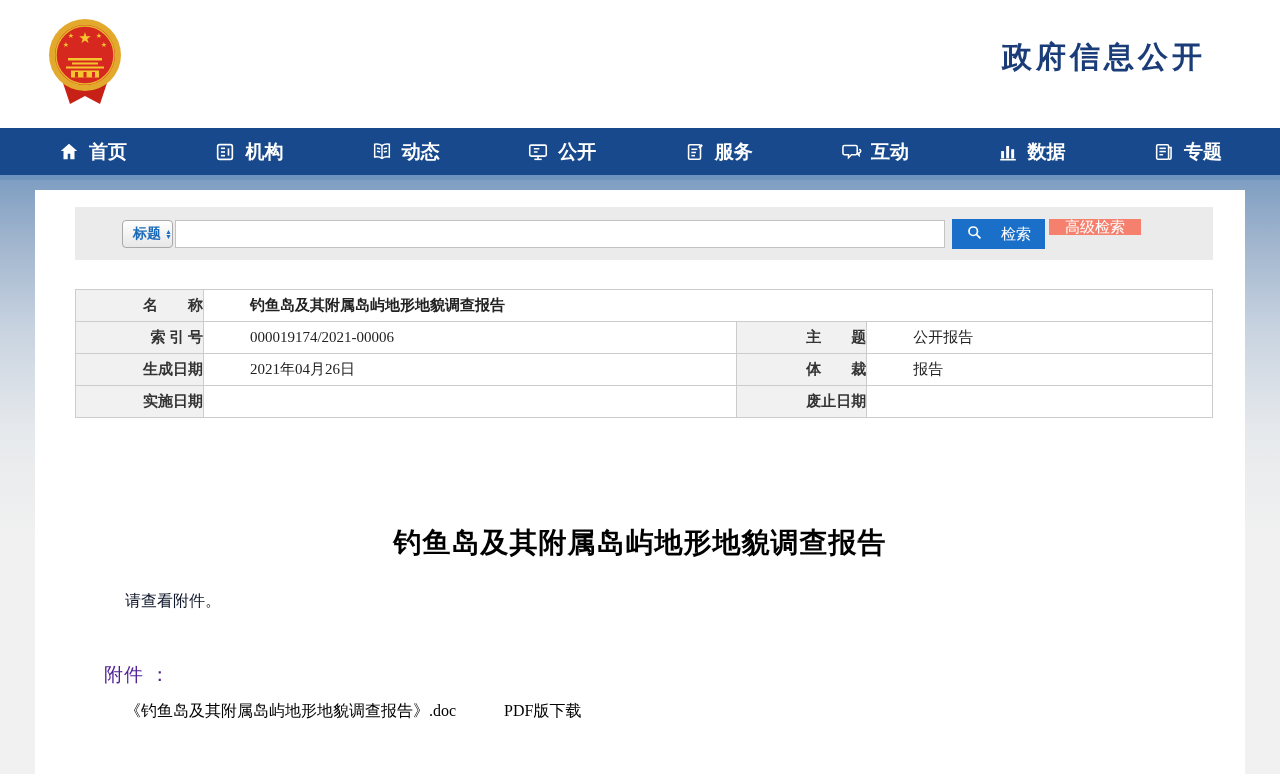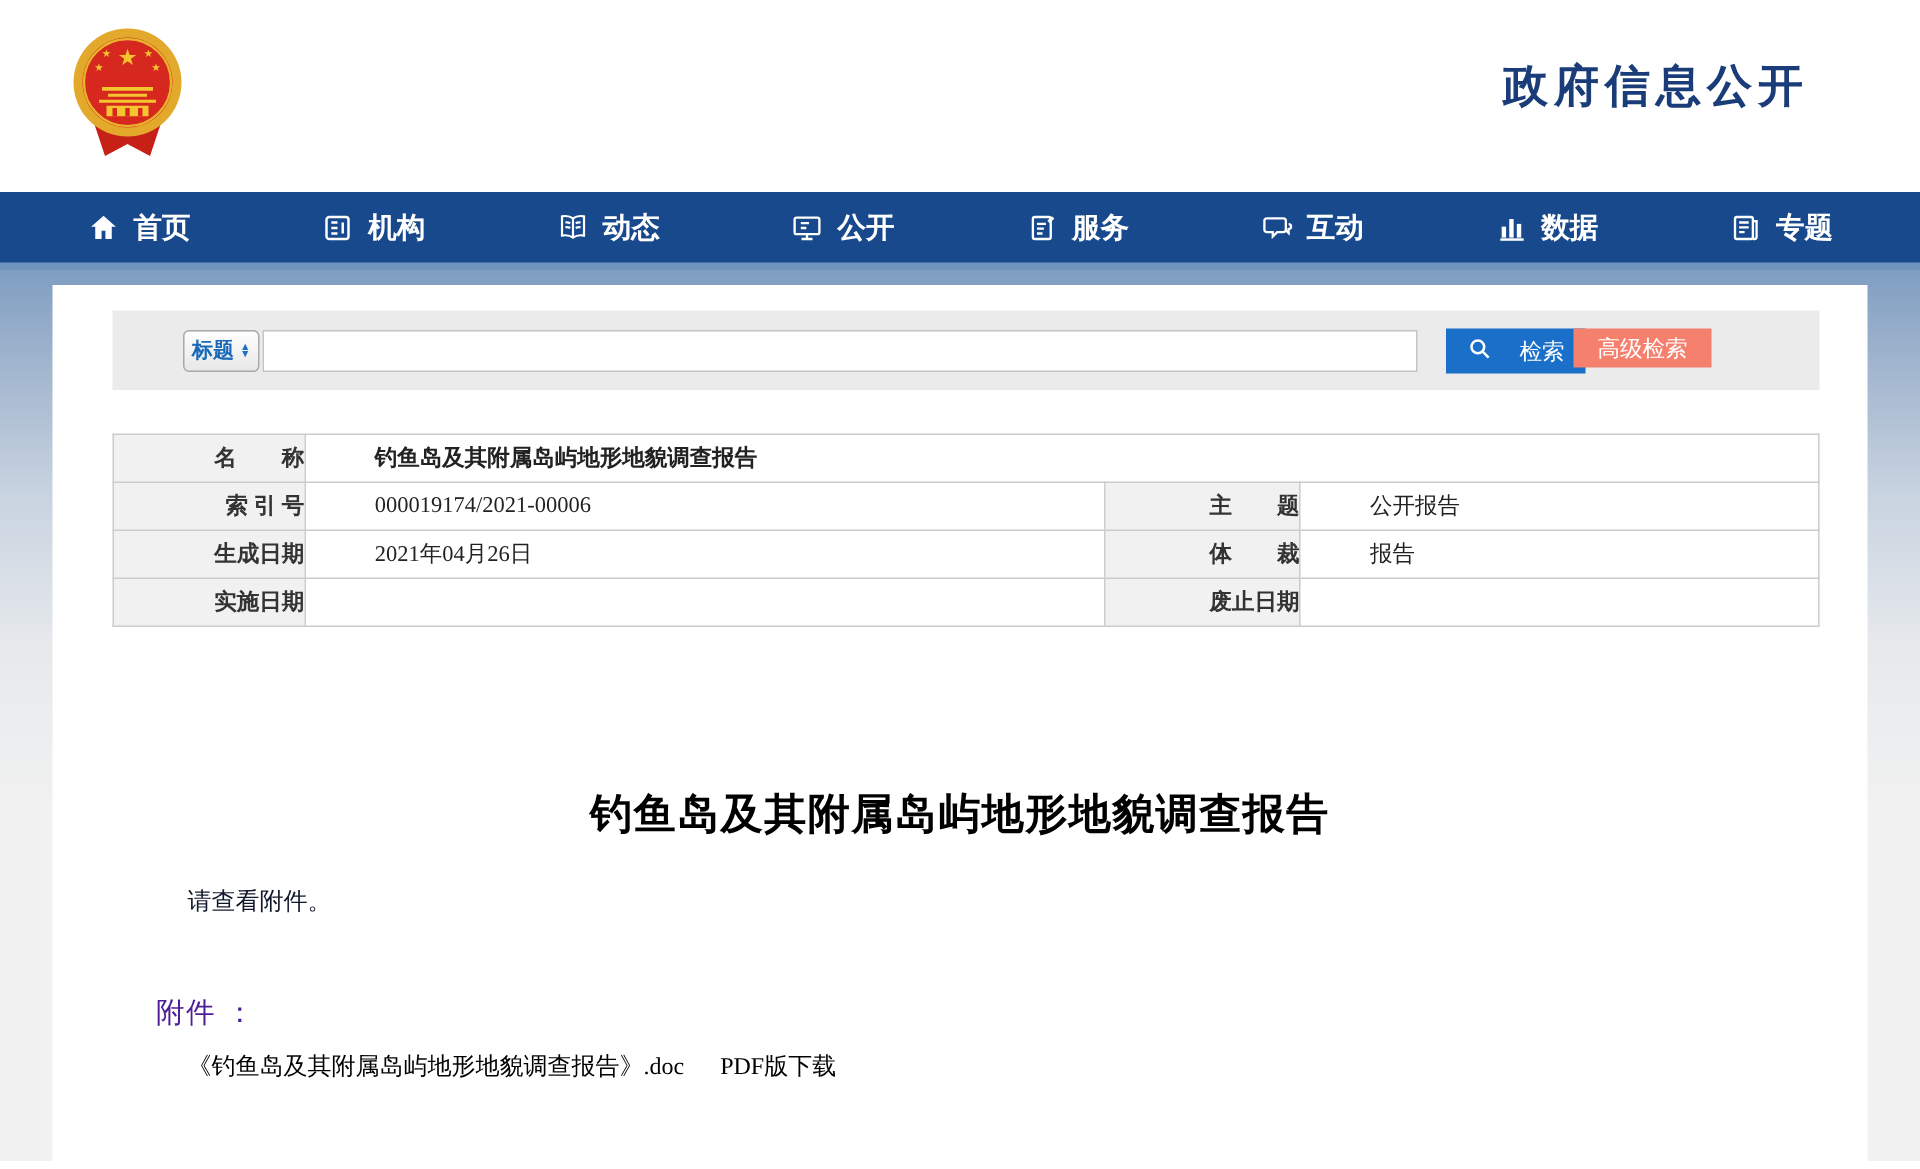--- a/index.html
+++ b/index.html
@@ -25,29 +25,29 @@
   
   .content-bg { height:594px; padding-top:10px;
     background:linear-gradient(to bottom,#7f9ec2 0%,#9fb4cd 10%,#c8d3e0 25%,#e6e9ec 42%,#f1f1f1 60%,#f1f1f1 100%); }
   .panel { position:relative; margin-left:35px; width:1210px; height:584px; background:#fff; }
 
   
   .search-bar { position:absolute; left:40px; top:17px; width:1138px; height:53px; background:#ebebeb; }
   .field-select { position:absolute; left:47px; top:13px; width:51px; height:28px;
                   border:1px solid #a9a9a9; border-radius:4px;
                   background:linear-gradient(#ffffff,#e7e7e7);
-                  display:flex; align-items:center; justify-content:center; gap:4px; cursor:pointer; }
+                  display:flex; align-items:center; justify-content:flex-end; gap:4px; cursor:pointer; }
   .field-select .lbl { color:#1a6ab8; font-weight:bold; font-size:14px; }
   .field-select .arrows { display:flex; flex-direction:column; color:#1a6fc9; font-size:7px; line-height:5px; }
   .search-input { position:absolute; left:100px; top:13px; width:770px; height:28px;
                   border:1px solid #c3c3c3; background:#fff; padding:0 8px; font-size:14px; }
   .btn-search { position:absolute; left:877px; top:12px; width:93px; height:30px;
                 background:#1a6fc9; color:#fff; border:none; font-size:15px; cursor:pointer;
-                display:flex; align-items:center; justify-content:center; gap:18px;margin-left:12px; }
-  .btn-adv { position:absolute; left:974px; top:12px; width:92px; height:26px;
+                display:flex; align-items:center; justify-content:center; gap:18px; }
+  .btn-adv { position:absolute; left:974px; top:12px; width:92px; height:16px;
              background:#f5806e; color:#fff; border:none; font-size:15px; cursor:pointer;
              display:flex; align-items:center; justify-content:center; }
 
   
   .meta { position:absolute; left:40px; top:99px; width:1138px; border-collapse:collapse;
           font-family:"Liberation Serif", serif; }
   .meta td { border:1px solid #ccc; height:32px; font-size:15px; color:#222; }
   .meta td.lab { background:#f1f1f1; font-weight:bold; text-align:right; color:#333; }
   .meta td.val { padding-left:46px; }
   .meta td.val.strong { font-weight:bold; }
@@ -56,21 +56,21 @@
   
   .article-title { position:absolute; top:334px; left:0; width:100%; text-align:center;
                    font-size:28px; font-weight:bold; color:#000; letter-spacing:1px; }
   .body-text { position:absolute; left:90px; top:401px; font-family:"Liberation Serif", serif;
                font-size:16px; color:#0f172a; }
   .attach-label { position:absolute; left:69px; top:472px; color:#4c1d95; font-weight:normal;
                   font-size:19px; letter-spacing:1px; }
   .attach-line { position:absolute; left:90px; top:511px; font-family:"Liberation Serif", serif;
                  font-size:16px; }
   .attach-line a { color:#000; text-decoration:none; }
-  .attach-doc { margin-right:20px; }
+  .attach-doc { margin-right:44px; }
 </style>
 </head>
 <body>
 
 <div class="header">
   <div class="emblem">
     <svg width="74" height="98" viewBox="0 0 74 98">
       <path d="M12 60 L22 90 L37 82 L52 90 L62 60 Z" fill="#c62017"></path>
       <circle cx="37" cy="41" r="36" fill="#e3a92c"></circle>
       <circle cx="37" cy="41" r="30" fill="#d6281f"></circle>

